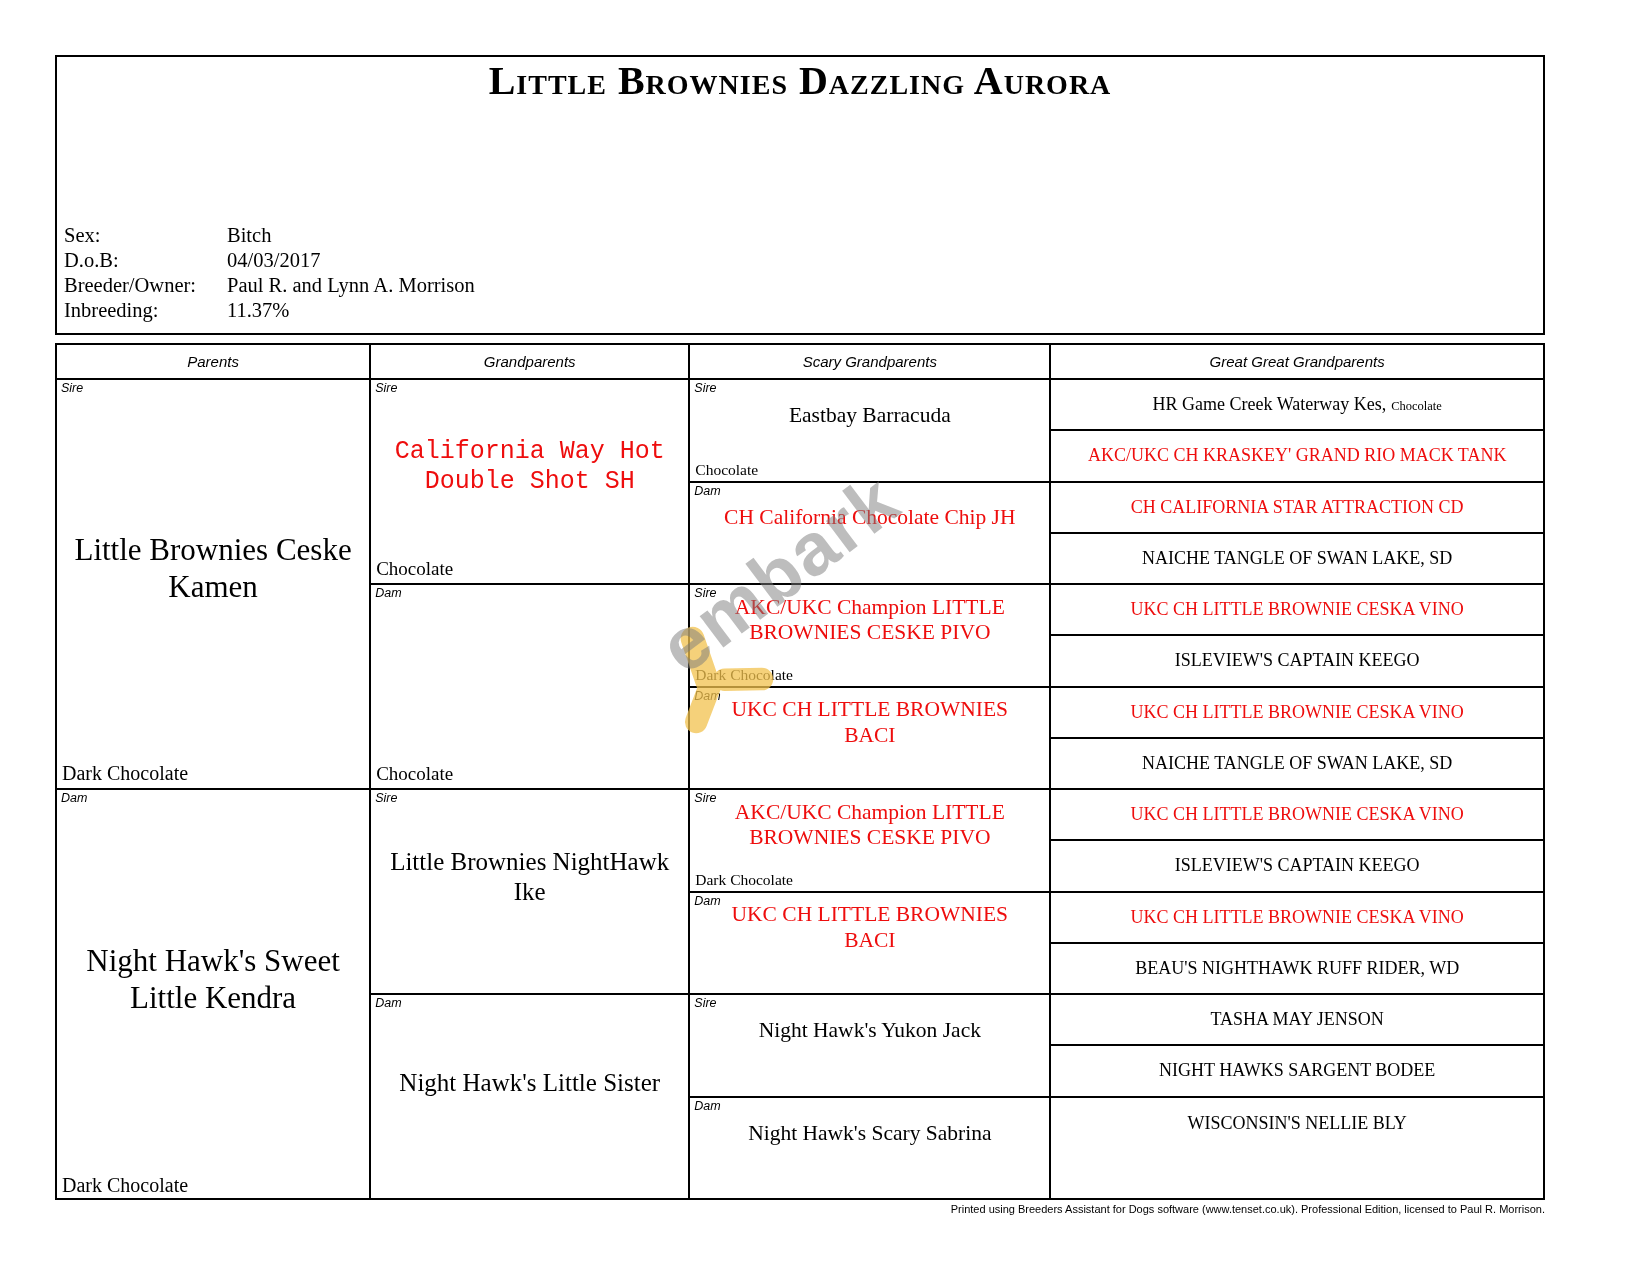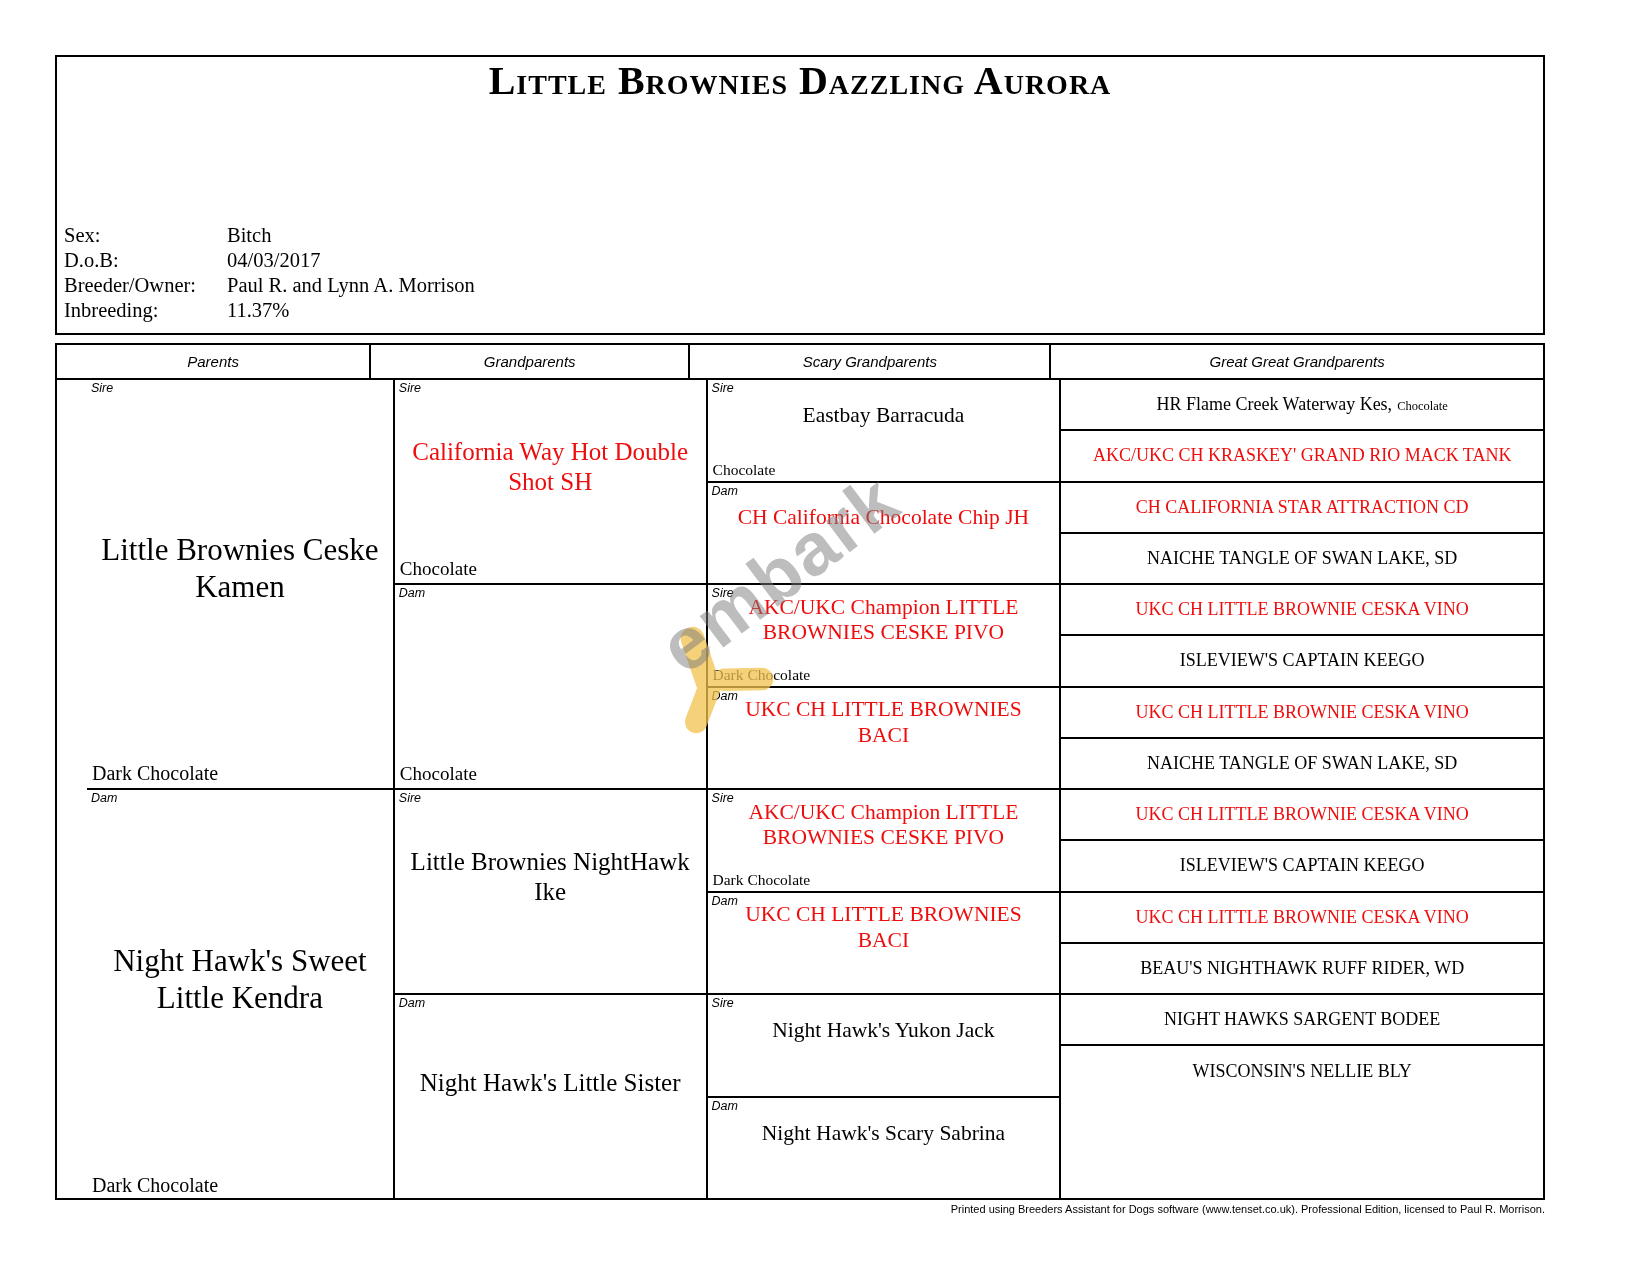--- a/index.html
+++ b/index.html
@@ -13,21 +13,21 @@
   .info{position:absolute;left:7px;top:166px;font-size:20.5px;line-height:25px;}
   .info-row .label{display:inline-block;width:163px;}
 
   
   .ped-table{position:absolute;left:55px;top:343px;width:1490px;height:857px;
              border:2px solid #000;box-sizing:border-box;}
   .ped-header{display:flex;height:35px;box-sizing:border-box;border-bottom:2px solid #000;
               font-family:"Liberation Sans",sans-serif;font-style:italic;font-size:15px;}
   .hcell{display:flex;align-items:center;justify-content:center;box-sizing:border-box;}
   .hcell:not(:last-child){border-right:2px solid #000;}
-  .ped-body{display:flex;height:820px;padding-left:30px;}
+  .ped-body{display:flex;height:820px;}
   .ped-col{box-sizing:border-box;display:flex;flex-direction:column;}
   .ped-col:not(:last-child){border-right:2px solid #000;}
   .w1{width:315px}.w2{width:320px}.w3{width:362px}.w4{width:493px}
 
   .cell{position:relative;box-sizing:border-box;display:flex;align-items:center;
         justify-content:center;text-align:center;}
   .cell:not(:last-child){border-bottom:2px solid #000;}
   .h8{height:410px}.h4{height:205px}.h2{height:102.5px}.h1{height:51.25px}
   .pad{padding-bottom:30px;}
 
@@ -101,21 +101,21 @@
         <div class="cell h8 pad">
           <span class="role">Dam</span>
           <div class="name parent-name">Night Hawk's Sweet Little Kendra</div>
           <span class="color-label">Dark Chocolate</span>
         </div>
       </div>
 
       <div class="ped-col w2">
         <div class="cell h4 pad">
           <span class="role">Sire</span>
-          <div class="name gp-name hl" style="color: rgb(238, 13, 13);">California Way Hot Double Shot SH</div>
+          <div class="name gp-name hl" style="color: rgb(238, 13, 13); font-family: Liberation Mono, monospace;">California Way Hot Double Shot SH</div>
           <span class="color-label">Chocolate</span>
         </div>
         <div class="cell h4 pad">
           <span class="role">Dam</span>
           <span class="color-label">Chocolate</span>
         </div>
         <div class="cell h4 pad">
           <span class="role">Sire</span>
           <div class="name gp-name">Little Brownies NightHawk Ike</div>
         </div>
@@ -158,21 +158,21 @@
           <div class="name ggp-name">Night Hawk's Yukon Jack</div>
         </div>
         <div class="cell h2 pad">
           <span class="role">Dam</span>
           <div class="name ggp-name">Night Hawk's Scary Sabrina</div>
         </div>
       </div>
 
       <div class="ped-col w4">
         <div class="cell h1">
-          <div class="name gggp-name"><span>HR Flame Creek Waterway Kes,</span><span class="suffix">Chocolate</span></div>
+          <div class="name gggp-name"><span>HR Game Creek Waterway Kes,</span><span class="suffix">Chocolate</span></div>
         </div>
         <div class="cell h1">
           <div class="name gggp-name hl" style="color: rgb(238, 13, 13);">AKC/UKC CH KRASKEY' GRAND RIO MACK TANK</div>
         </div>
         <div class="cell h1">
           <div class="name gggp-name hl" style="color: rgb(238, 13, 13);">CH CALIFORNIA STAR ATTRACTION CD</div>
         </div>
         <div class="cell h1">
           <div class="name gggp-name">NAICHE TANGLE OF SWAN LAKE, SD</div>
         </div>
@@ -192,20 +192,23 @@
           <div class="name gggp-name hl" style="color: rgb(238, 13, 13);">UKC CH LITTLE BROWNIE CESKA VINO</div>
         </div>
         <div class="cell h1">
           <div class="name gggp-name">ISLEVIEW'S CAPTAIN KEEGO</div>
         </div>
         <div class="cell h1">
           <div class="name gggp-name hl" style="color: rgb(238, 13, 13);">UKC CH LITTLE BROWNIE CESKA VINO</div>
         </div>
         <div class="cell h1">
           <div class="name gggp-name">BEAU'S NIGHTHAWK RUFF RIDER, WD</div>
+        </div>
+        <div class="cell h1">
+          <div class="name gggp-name">TASHA MAY JENSON</div>
         </div>
         <div class="cell h1">
           <div class="name gggp-name">NIGHT HAWKS SARGENT BODEE</div>
         </div>
         <div class="cell h1">
           <div class="name gggp-name">WISCONSIN'S NELLIE BLY</div>
         </div>
       </div>
 
     </div>

